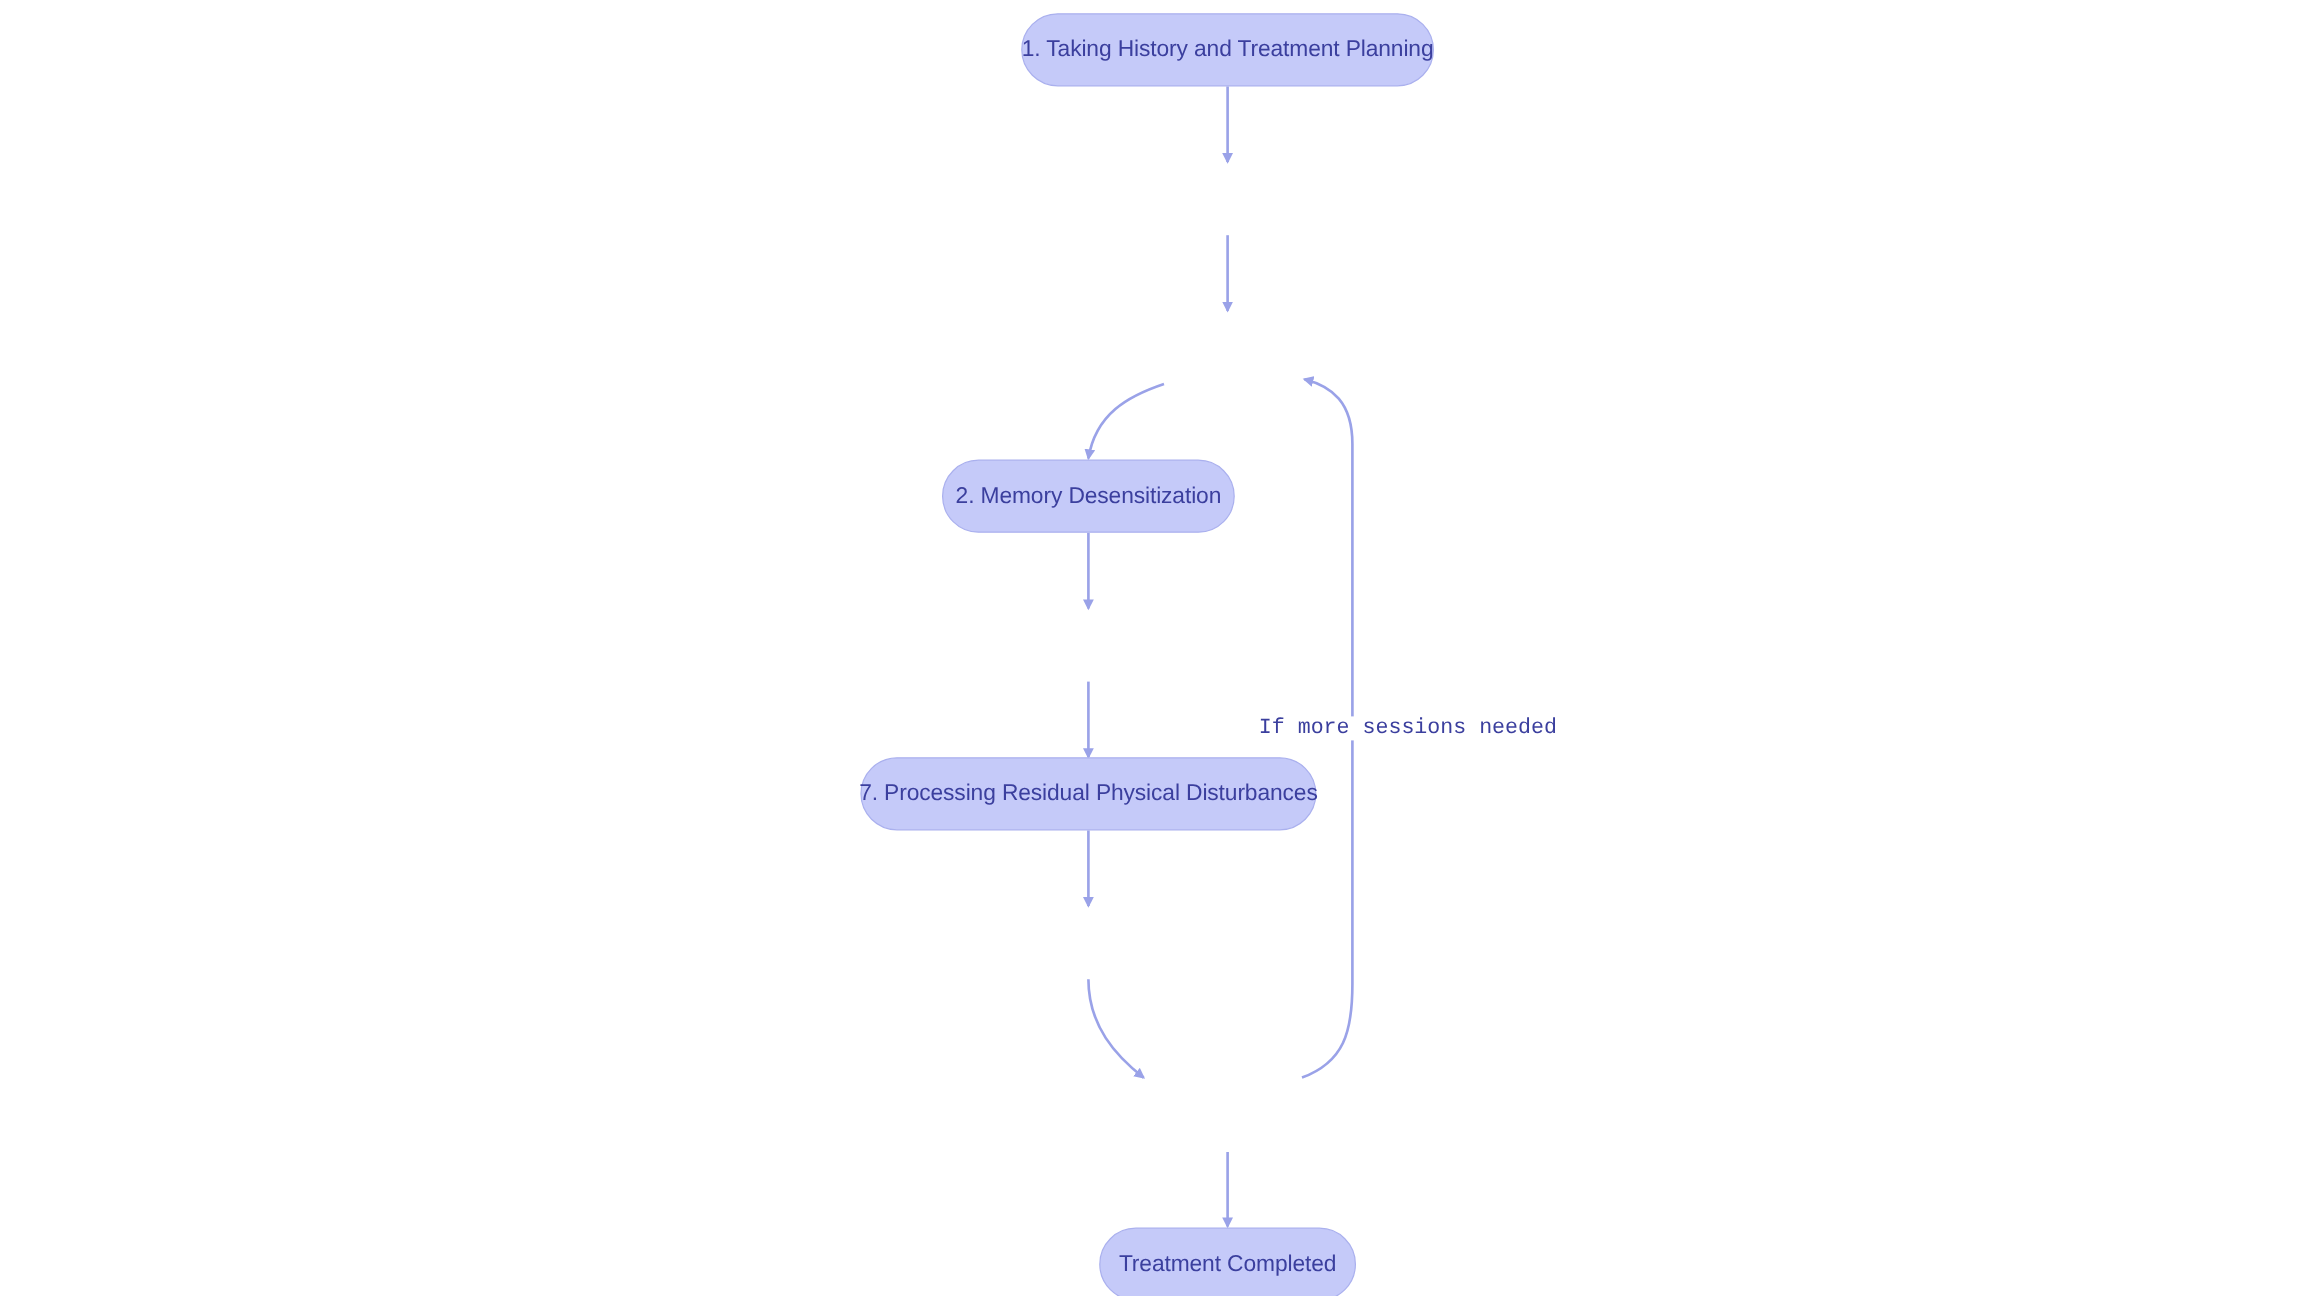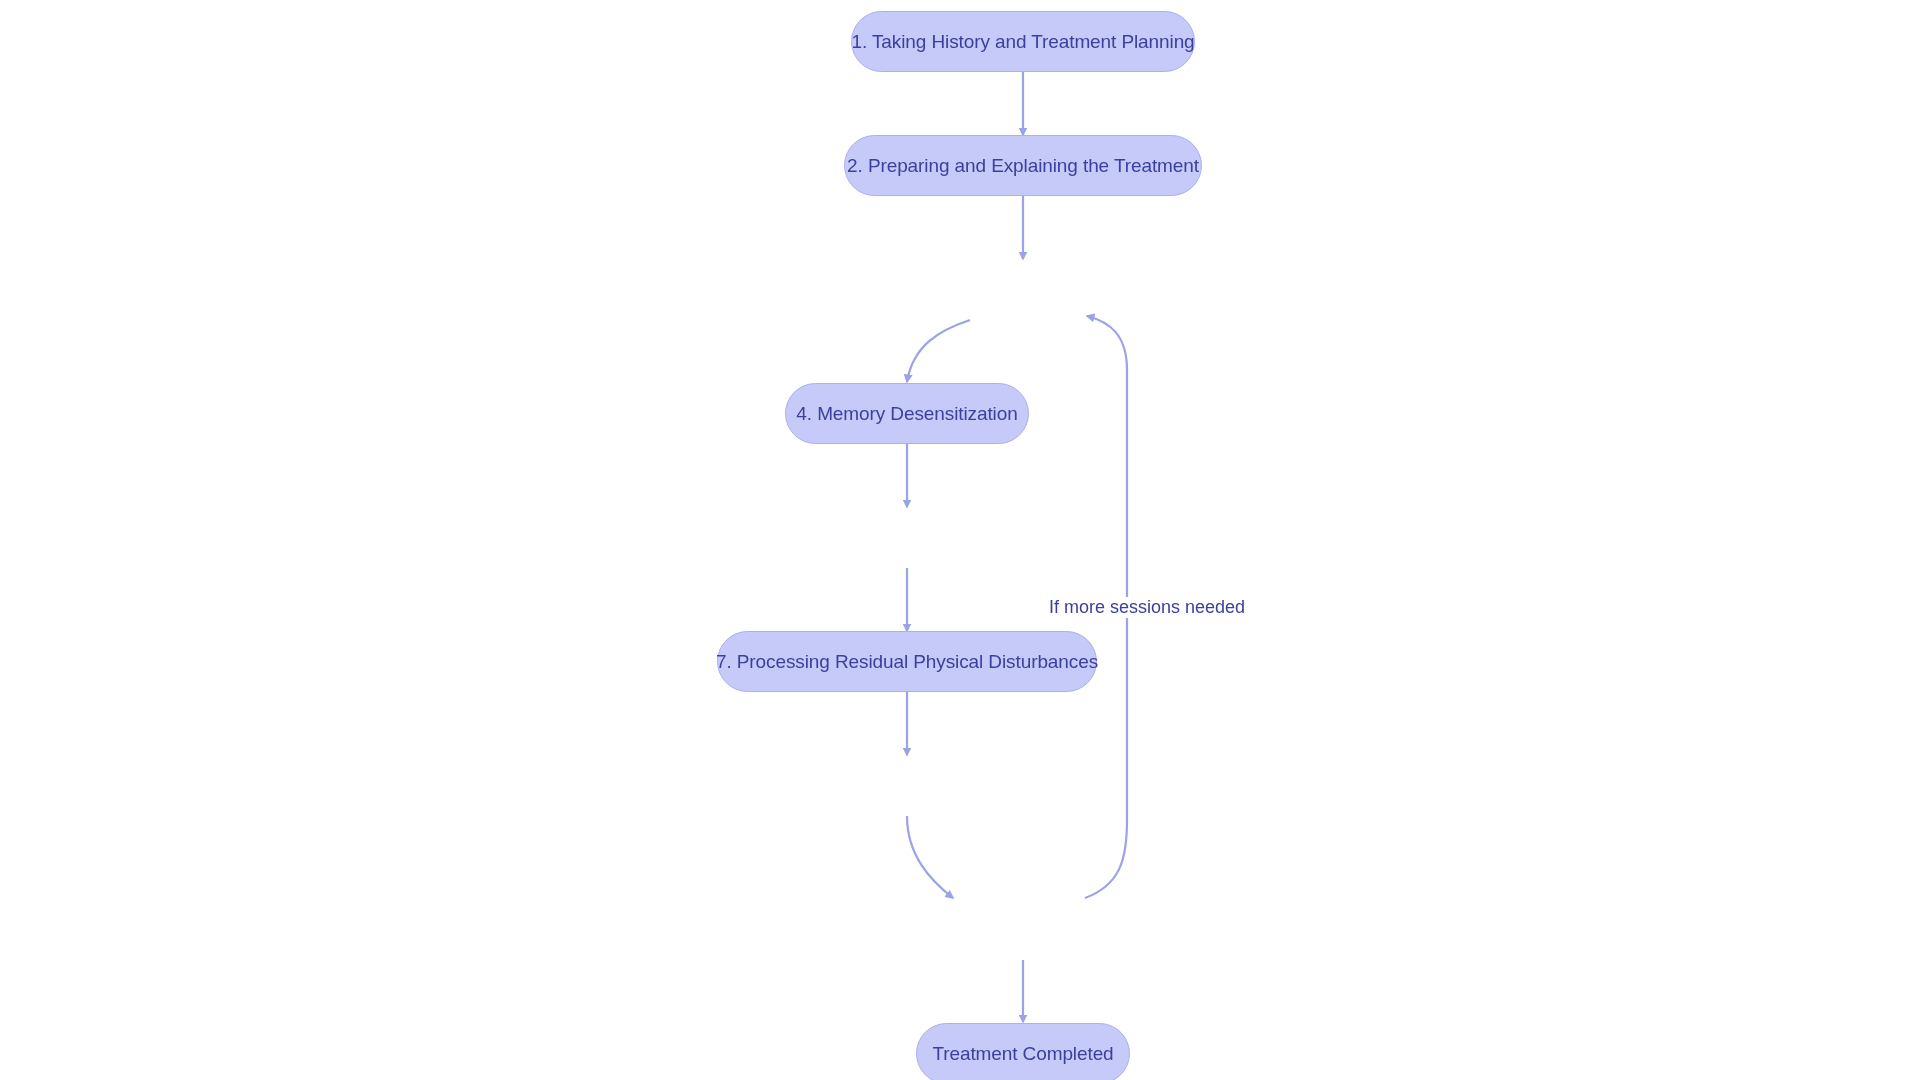--- a/index.html
+++ b/index.html
@@ -43,21 +43,21 @@
     white-space: nowrap;
     z-index: 2;
   }
   .node-label {
     pointer-events: none;
   }
   .edge-label {
     position: absolute;
     color: #3b3f9e;
     font-size: 18px;
-    font-family: Liberation Sans, sans-serif;
+    font-family: Liberation Mono, monospace;
     white-space: nowrap;
     background: #ffffff;
     padding: 0 3px;
     z-index: 3;
   }
 </style>
 </head>
 <body>
 
 <div id="flow-canvas">
@@ -85,27 +85,24 @@
 
     <path d="M1085,898 C1120,885 1127,860 1127,820 L1127,370 C1127,335 1110,322 1087,316" fill="none" stroke="#9aa2e8" stroke-width="2.2" marker-end="url(#arrowhead)"></path>
 
     <path d="M1023,960 L1023,1022" fill="none" stroke="#9aa2e8" stroke-width="2.2" marker-end="url(#arrowhead)"></path>
   </svg>
 
   <div class="node" style="left:851px; top:11px; width:344px; height:61px;">
     <span class="node-label">1. Taking History and Treatment Planning</span>
   </div>
 
-  <div class="node" style="left:844px; top:135px; width:358px; height:61px;">
-    <span class="node-label">2. Preparing and Explaining the Treatment</span>
-  </div>
 
 
   <div class="node" style="left:785px; top:383px; width:244px; height:61px;">
-    <span class="node-label">4. Memory Desensitization</span>
+    <span class="node-label">2. Memory Desensitization</span>
   </div>
 
 
   <div class="node" style="left:717px; top:631px; width:380px; height:61px;">
     <span class="node-label">7. Processing Residual Physical Disturbances</span>
   </div>
 
 
 
   <div class="node" style="left:916px; top:1023px; width:214px; height:61px;">

